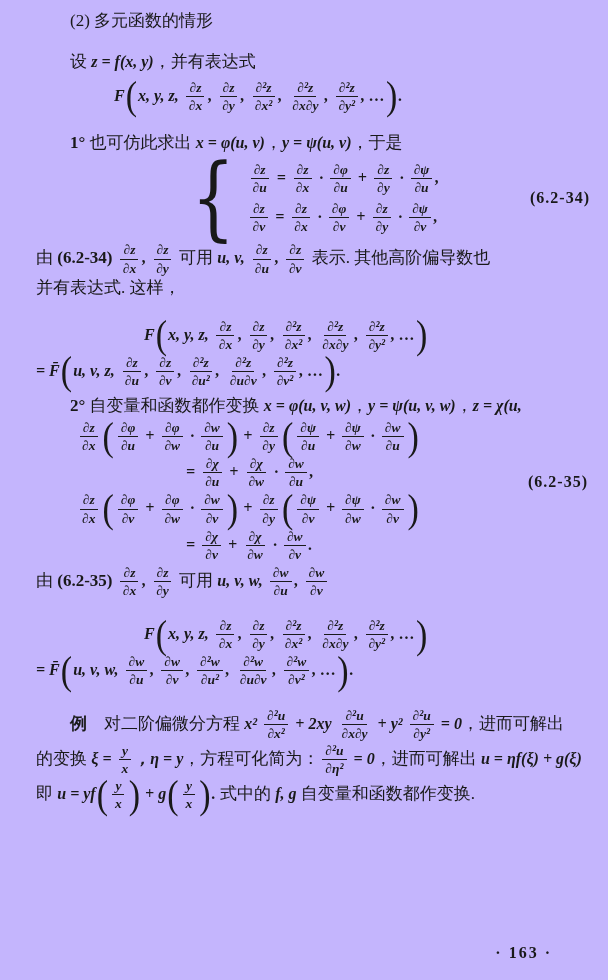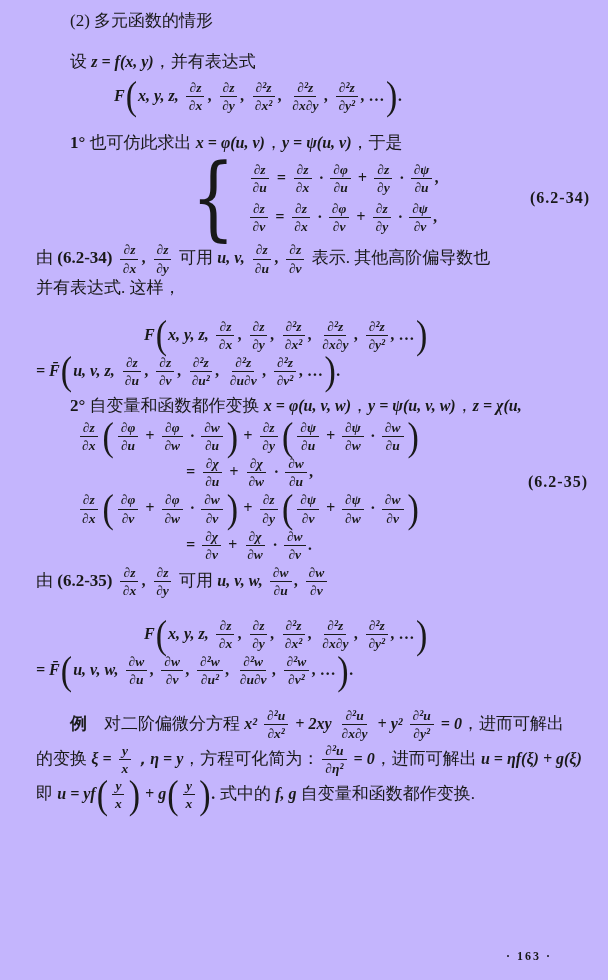--- a/index.html
+++ b/index.html
@@ -41,21 +41,21 @@
   .eqlabel{
     position:absolute;right:-8px;top:50%;transform:translateY(-50%);
     font-weight:700;font-size:16px;letter-spacing:1px;
   }
   .blk635{position:relative;}
   .blk635 .lab{position:absolute;right:-6px;top:52px;font-weight:700;font-size:16px;letter-spacing:1px;}
   .ind-a{margin-left:40px;}
   .ind-b{margin-left:150px;}
   .pageno{
     position:absolute;right:56px;bottom:16px;
-    font-weight:700;font-size:12px;letter-spacing:2px;
+    font-weight:700;font-size:16px;letter-spacing:2px;
   }
   .mt2{margin-top:18px;}.mt4{}.mt6{margin-top:6px;}
 </style>
 </head>
 <body>
 
 <div class="page">
 
   <p class="para indent line"><span class="tk-c">(2) 多元函数的情形</span></p>
   <p class="para indent line mt2"><span class="tk-c">设 </span><span class="tk-t">z = f(x, y)</span><span class="tk-c">，并有表达式</span></p>

